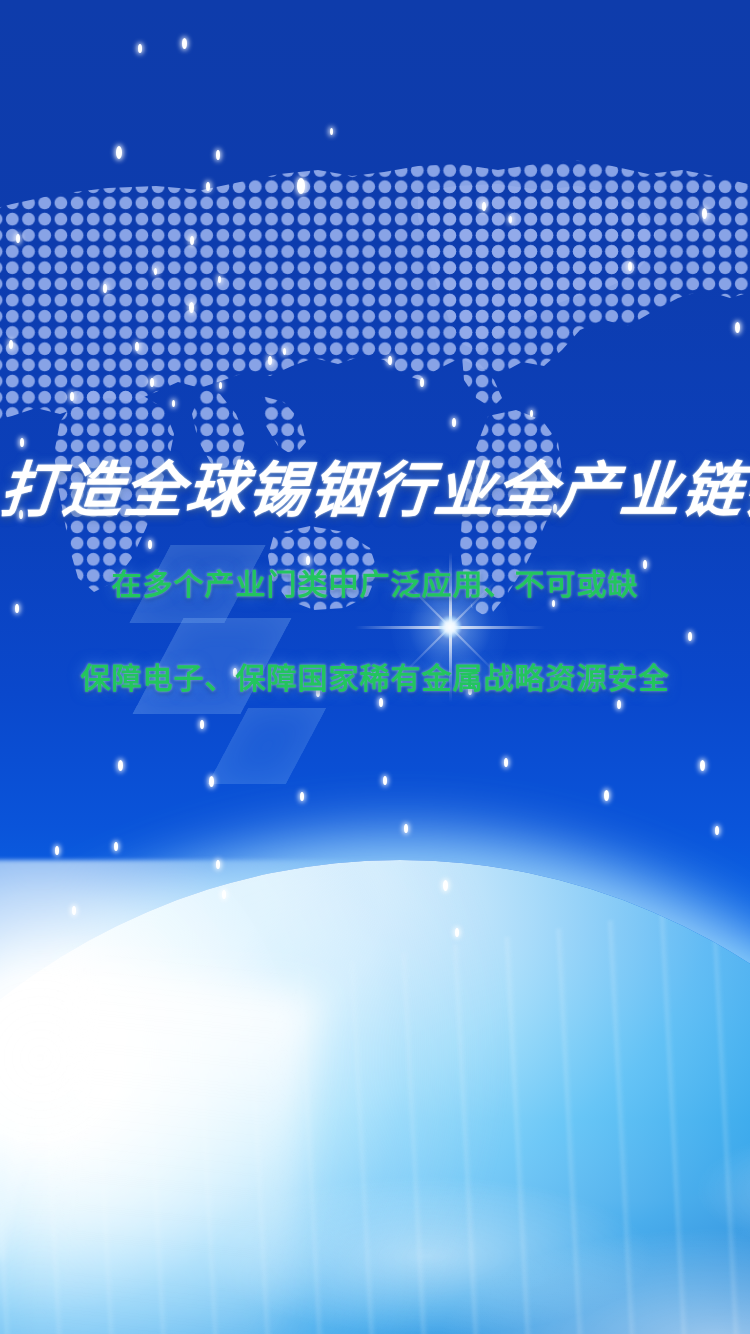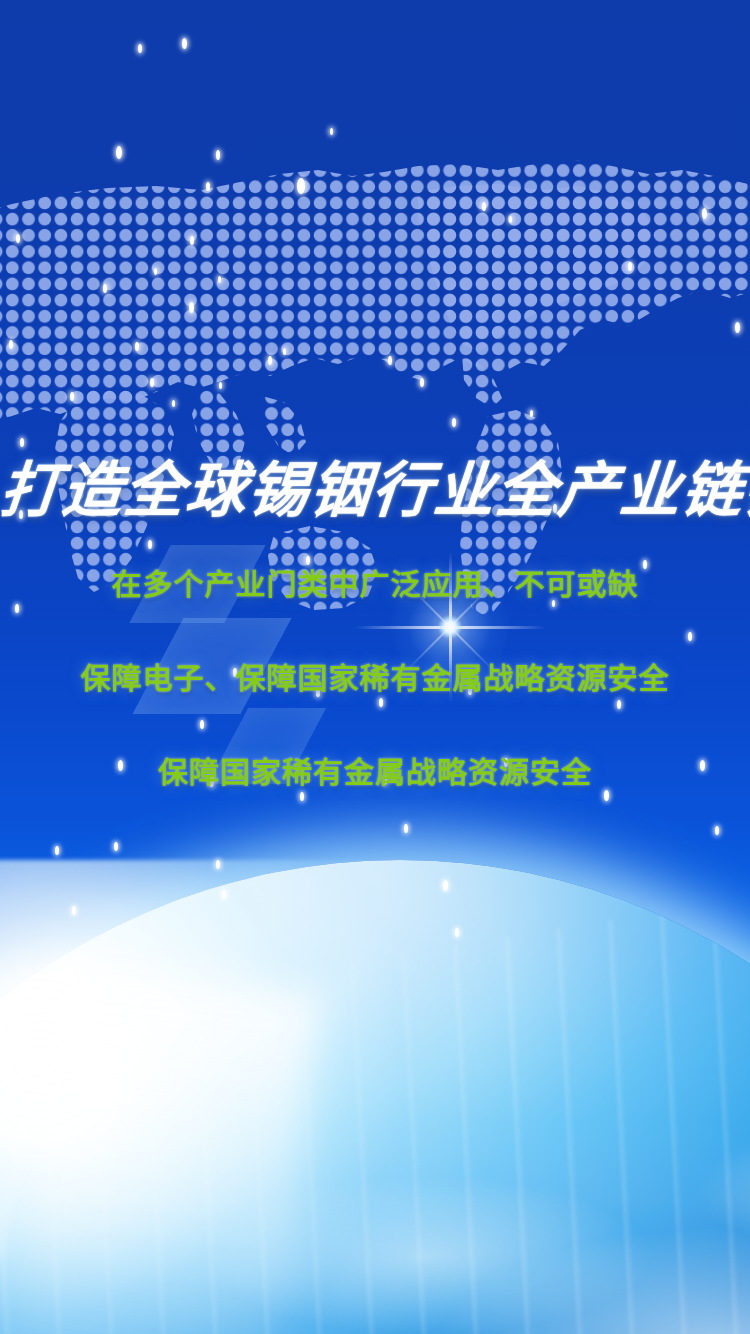--- a/index.html
+++ b/index.html
@@ -266,21 +266,21 @@
     left: 0;
     right: 0;
     top: 556px;
   }
   .sub {
     text-align: center;
     font-family: "DejaVu Sans", "Liberation Sans", sans-serif;
     font-size: 30px;
     font-weight: 700;
     letter-spacing: 1px;
-    color: #84cc16;
+    color: #22c55e;
     white-space: nowrap;
     text-shadow:
       0 0 3px rgba(255,255,255,0.5),
       0 0 14px rgba(120,190,255,0.5),
       0 2px 5px rgba(5,30,90,0.55);
   }
   .sub.s1 { margin-top: 4px; }
   .sub.s2 { margin-top: 50px; }
   .sub.s3 { margin-top: 50px; }
 </style>
@@ -437,16 +437,15 @@
     <span class="spike d1"></span>
     <span class="spike d2"></span>
     <span class="core"></span>
   </div>
 
   <h1 class="title">打造全球锡铟行业全产业链链主</h1>
 
   <div class="subs">
     <div class="sub s1">在多个产业门类中广泛应用、不可或缺</div>
     <div class="sub s2">保障电子、保障国家稀有金属战略资源安全</div>
-    <div class="sub s3">保障国家稀有金属战略资源安全</div>
   </div>
 
 </div>
 
 </body></html>

